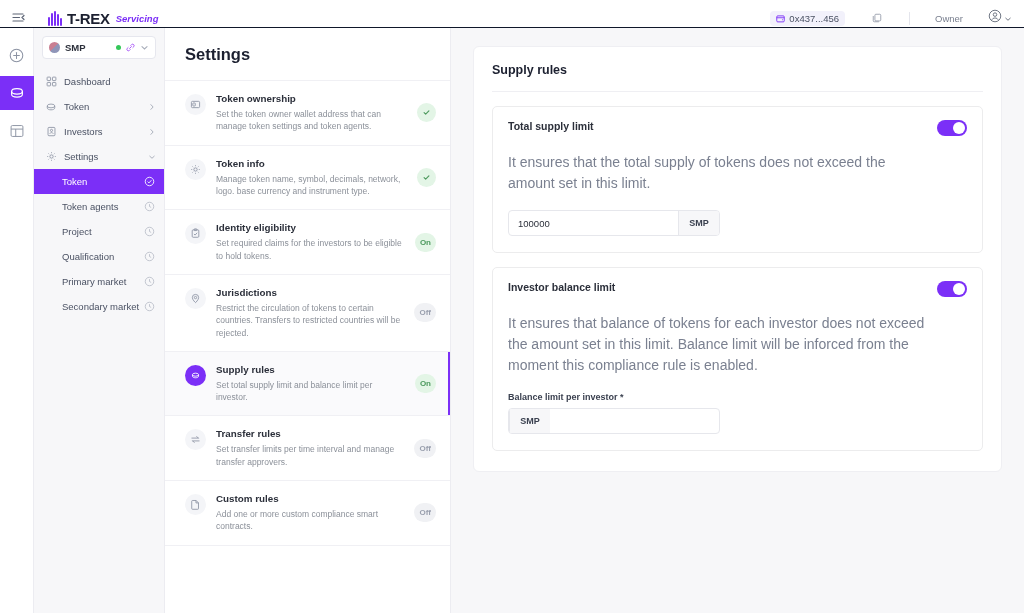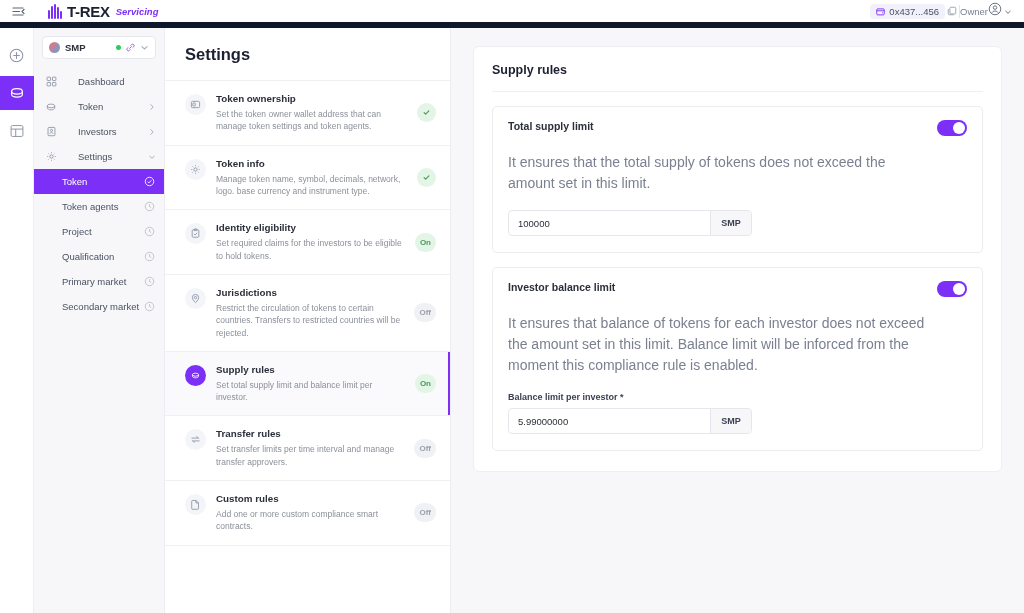--- a/index.html
+++ b/index.html
@@ -8,41 +8,41 @@
     font-family: "Liberation Sans", sans-serif;
     background: #ffffff;
     color: #2b2f3a;
     overflow: hidden;
   }
   .app { position: relative; width: 1024px; height: 613px; display: flex; flex-direction: column; }
 
   
   .topbar {
     height: 28px; min-height: 28px;
-    display: flex; align-items: center;
+    display: flex; align-items: flex-end;
     background: #ffffff;
-    border-bottom: 6px solid #0f172a;
+    border-bottom: 1px solid #0f172a;
     padding: 0 12px 0 8px;
   }
   .collapse-btn {
     width: 20px; height: 20px; display: flex; align-items: center; justify-content: center;
     cursor: pointer; color: #5c6475;
   }
   .brand { display: flex; align-items: center; gap: 5px; margin-left: 20px; }
   .brand-mark { display: flex; align-items: flex-end; gap: 1px; height: 15px; }
   .brand-mark i { display: block; width: 2px; background: #7b2ff7; border-radius: 1px; }
   .brand-mark i:nth-child(1) { height: 9px; }
   .brand-mark i:nth-child(2) { height: 13px; }
   .brand-mark i:nth-child(3) { height: 15px; }
   .brand-mark i:nth-child(4) { height: 12px; }
   .brand-mark i:nth-child(5) { height: 8px; }
   .brand-name { font-size: 15px; font-weight: 700; letter-spacing: -0.3px; color: #1c2030; }
   .brand-sub { font-size: 9.5px; font-style: italic; color: #7b2ff7; font-weight: 700; margin-left: 1px; }
 
-  .topbar-right { margin-left: auto; display: flex; align-items: center; gap: 0; }
+  .topbar-right { margin-left: auto; display: flex; align-items: center; gap: 25px; }
   .wallet-chip {
     display: flex; align-items: center; gap: 4px;
     background: #f2f1fb; border-radius: 4px;
     padding: 2px 6px; font-size: 9.5px; color: #4a5163; cursor: pointer;
   }
   .wallet-chip .wi { color: #7b2ff7; display: flex; }
   .icon-btn { width: 14px; height: 14px; display: flex; align-items: center; justify-content: center; color: #9aa0ae; cursor: pointer; }
   .vdiv { width: 1px; height: 13px; background: #e4e5ec; }
   .owner-label { font-size: 9.5px; color: #7a8090; }
   .avatar-box { display: flex; align-items: center; gap: 2px; color: #6b7280; cursor: pointer; }
@@ -80,21 +80,21 @@
     background: linear-gradient(135deg,#c97f92 0%,#c97f92 50%,#8f95b8 50%,#8f95b8 100%);
   }
   .proj-name { font-size: 9.5px; font-weight: 600; color: #2b2f3a; }
   .proj-right { margin-left: auto; display: flex; align-items: center; gap: 5px; }
   .dot-green { width: 5px; height: 5px; border-radius: 50%; background: #34c759; }
   .link-ico { color: #a855f7; display: flex; }
   .chev { color: #a8adba; display: flex; }
 
   .nav { display: flex; flex-direction: column; }
   .nav-item {
-    height: 25px; display: flex; align-items: center; gap: 21px;
+    height: 25px; display: flex; align-items: center; gap: 7px;
     padding: 0 8px 0 11px; font-size: 9.5px; color: #4a5163; cursor: pointer;
   }
   .nav-item .ni { width: 12px; height: 12px; display: flex; align-items: center; justify-content: center; color: #8c93a3; }
   .nav-item .nchev { margin-left: auto; color: #a8adba; display: flex; }
   .sub-item {
     height: 25px; display: flex; align-items: center;
     padding: 0 9px 0 28px; font-size: 9.5px; color: #4a5163; cursor: pointer;
   }
   .sub-item .st { flex: 1; }
   .sub-item .sic { display: flex; color: #b9bec9; }
@@ -161,21 +161,21 @@
   .toggle {
     width: 30px; height: 16px; border-radius: 8px; background: #7b2ff7;
     margin-left: auto; position: relative; cursor: pointer; flex-shrink: 0;
   }
   .toggle::after {
     content: ""; position: absolute; top: 2px; right: 2px;
     width: 12px; height: 12px; border-radius: 50%; background: #ffffff;
   }
   .field-label { font-size: 9px; font-weight: 600; color: #3b4150; margin: 16px 0 6px 0; }
   .input-group {
-    display: flex; width: 244px; height: 26px;
+    display: flex; width: 212px; height: 26px;
     border: 1px solid #e6e7ec; border-radius: 4px; overflow: hidden; background: #ffffff;
   }
   .input-group input {
     flex: 1; border: none; outline: none; background: transparent;
     padding: 0 9px; font-size: 9.5px; color: #2b2f3a;
     font-family: "Liberation Sans", sans-serif;
   }
   .input-suffix {
     width: 41px; display: flex; align-items: center; justify-content: center;
     background: #f7f7f9; border-left: 1px solid #e6e7ec;
@@ -541,21 +541,20 @@
         <div class="rule">
           <div class="rule-head">
             <div style="flex:1">
               <div class="rule-name">Investor balance limit</div>
             </div>
             <div class="toggle"></div>
           </div>
           <div class="rule-desc">It ensures that balance of tokens for each investor does not exceed the amount set in this limit. Balance limit will be inforced from the moment this compliance rule is enabled.</div>
           <div class="field-label">Balance limit per investor *</div>
           <div class="input-group">
-            <input type="text" value="5.99000000" style="">
             <span class="input-suffix">SMP</span>
           </div>
         </div>
       </div>
     </div>
 
   </div>
 </div>
 
 </body></html>

